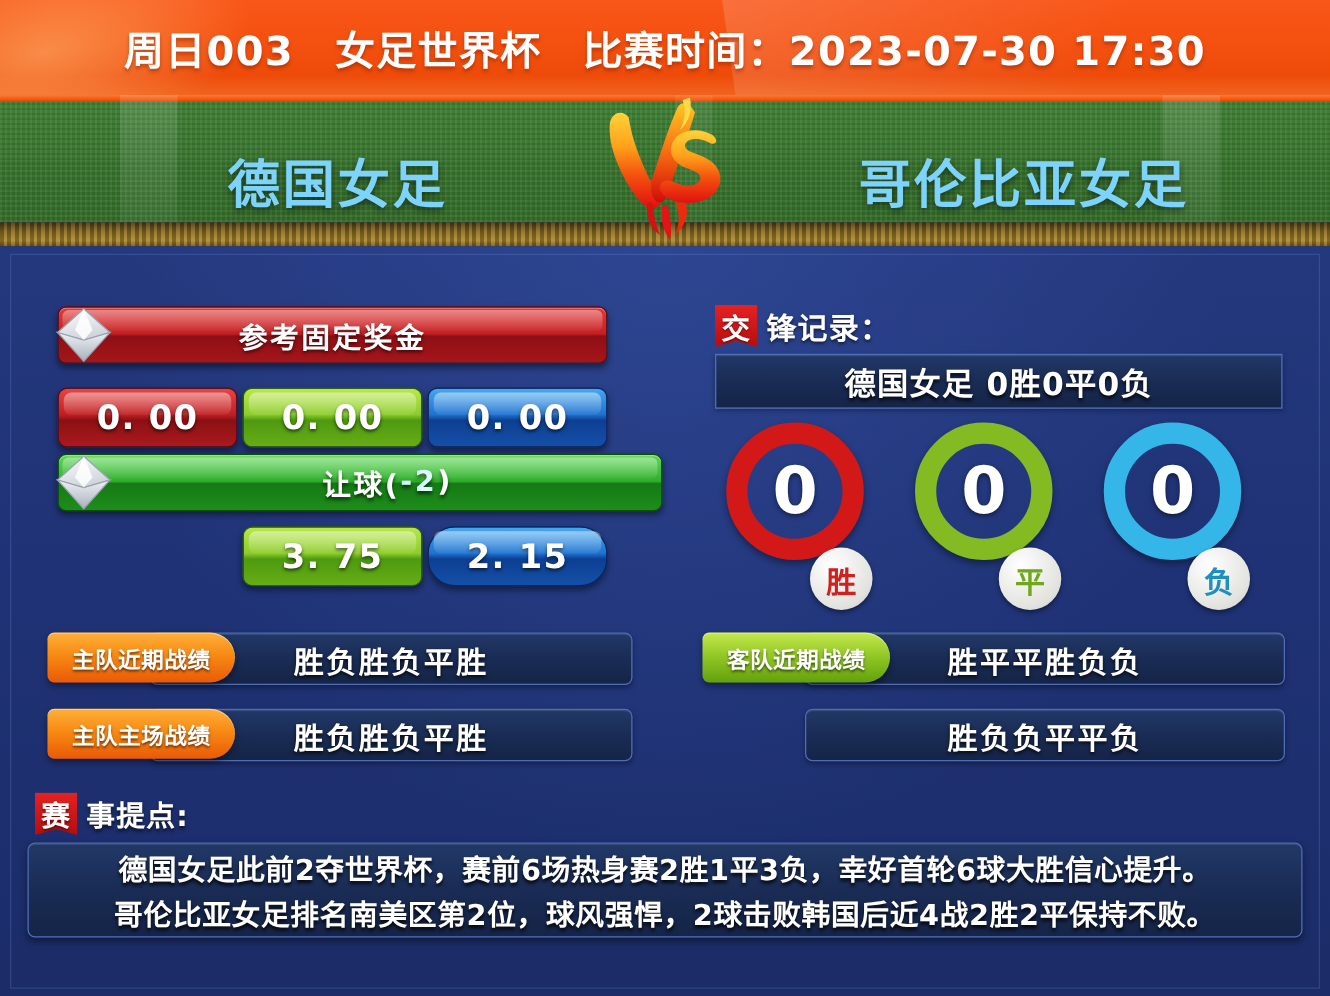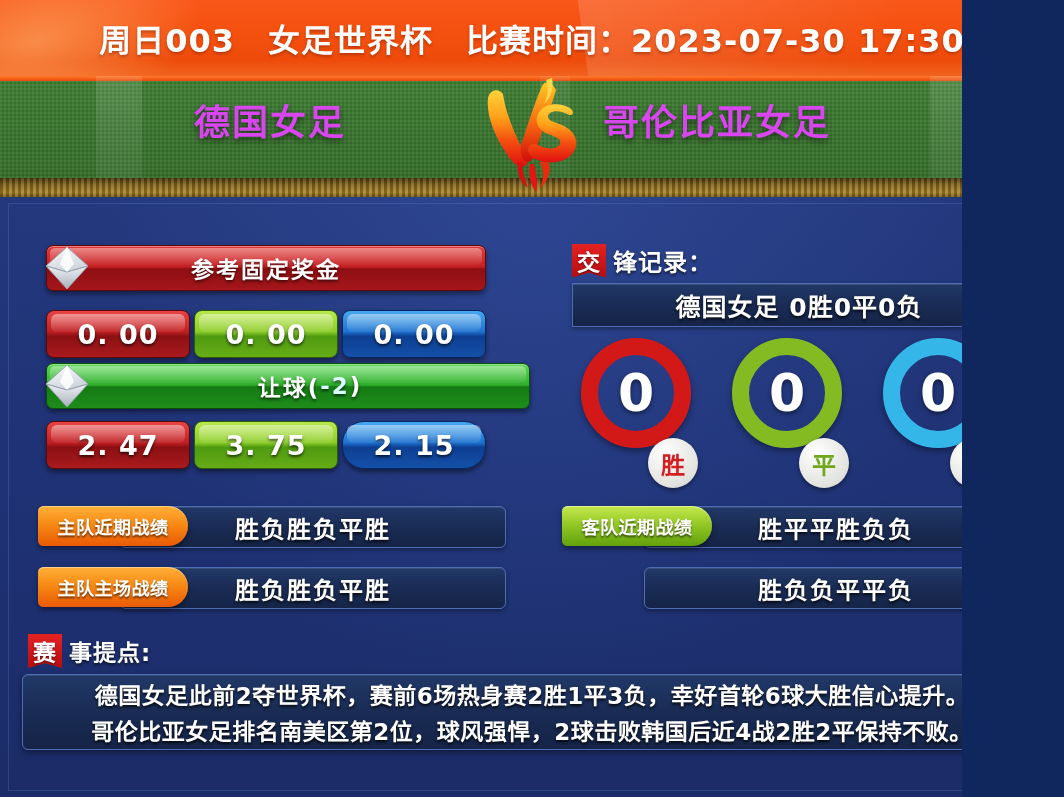--- a/index.html
+++ b/index.html
@@ -2,21 +2,21 @@
 <html lang="zh-CN"><head>
 <meta charset="utf-8">
 <title>football-match-preview</title>
 <style>
   html,body{margin:0;padding:0;background:#10275e;}
   body{
     font-family:"DejaVu Sans","Liberation Sans",sans-serif;
     -webkit-font-smoothing:antialiased;
   }
   #stage{
-    position:relative;width:962px;height:797px;overflow:hidden;
+    position:relative;width:1064px;height:797px;overflow:hidden;
     background:#1c3070;
   }
 
   
   .header{
     position:absolute;left:0;top:0;width:1064px;height:76px;
     background:linear-gradient(180deg,#f8571a 0%,#f4500f 45%,#ea4806 100%);
     overflow:hidden;
   }
   .header .gloss-a{
@@ -58,22 +58,22 @@
     position:absolute;left:0;top:0;width:1064px;height:5px;
     background:linear-gradient(180deg,#ff7a2a,#e8480a);
   }
   .dirt{
     position:absolute;left:0;top:178px;width:1064px;height:19px;
     background:
       repeating-linear-gradient(90deg,rgba(0,0,0,.25) 0 3px,rgba(255,255,255,.08) 3px 6px),
       linear-gradient(180deg,#4e3a12 0%,#8a6b22 35%,#b08a2c 75%,#7a5e1c 100%);
   }
   .team{
-    position:absolute;top:68px;height:102px;display:flex;align-items:center;
-    color:#d946ef;font-size:36px;font-weight:bold;letter-spacing:2px;
+    position:absolute;top:92px;height:102px;display:flex;align-items:center;
+    color:#7dd3fc;font-size:42px;font-weight:bold;letter-spacing:2px;
     text-shadow:0 3px 6px rgba(0,0,0,.55);
   }
   .team-home{left:120px;width:300px;justify-content:center;}
   .team-away{right:60px;width:370px;justify-content:center;}
   .vs-wrap{position:absolute;left:472px;top:78px;width:120px;height:118px;}
 
   
   .body{
     position:absolute;left:0;top:197px;width:1064px;height:600px;
     background:
@@ -313,24 +313,20 @@
         <polygon points="26,5 47,24 26,30 5,24" fill="url(#gemT)" stroke="#9aa3b0" stroke-width="1"></polygon>
         <polygon points="5,24 26,30 47,24 26,47" fill="url(#gemB)" stroke="#9aa3b0" stroke-width="1"></polygon>
         <polygon points="26,5 33,22 26,30 19,22" fill="#ffffff" opacity=".85"></polygon>
       </svg>
     </div>
     <span>让球(</span>
       <span style="color:#d8fbff;">-2</span>
       <span>)</span>
   </div>
 
-  <div class="odd odd-red" style="left:46px;top:421px;">
-      <div class="gloss"></div>
-      <span>2. 47</span>
-    </div>
   <div class="odd odd-green" style="left:194px;top:421px;">
       <div class="gloss"></div>
       <span>3. 75</span>
     </div>
   <div class="odd odd-blue" style="left:342px;top:421px;border-radius:22px;">
       <div class="gloss"></div>
       <span>2. 15</span>
     </div>
 
   <div class="section-title" style="left:572px;top:243px;">

